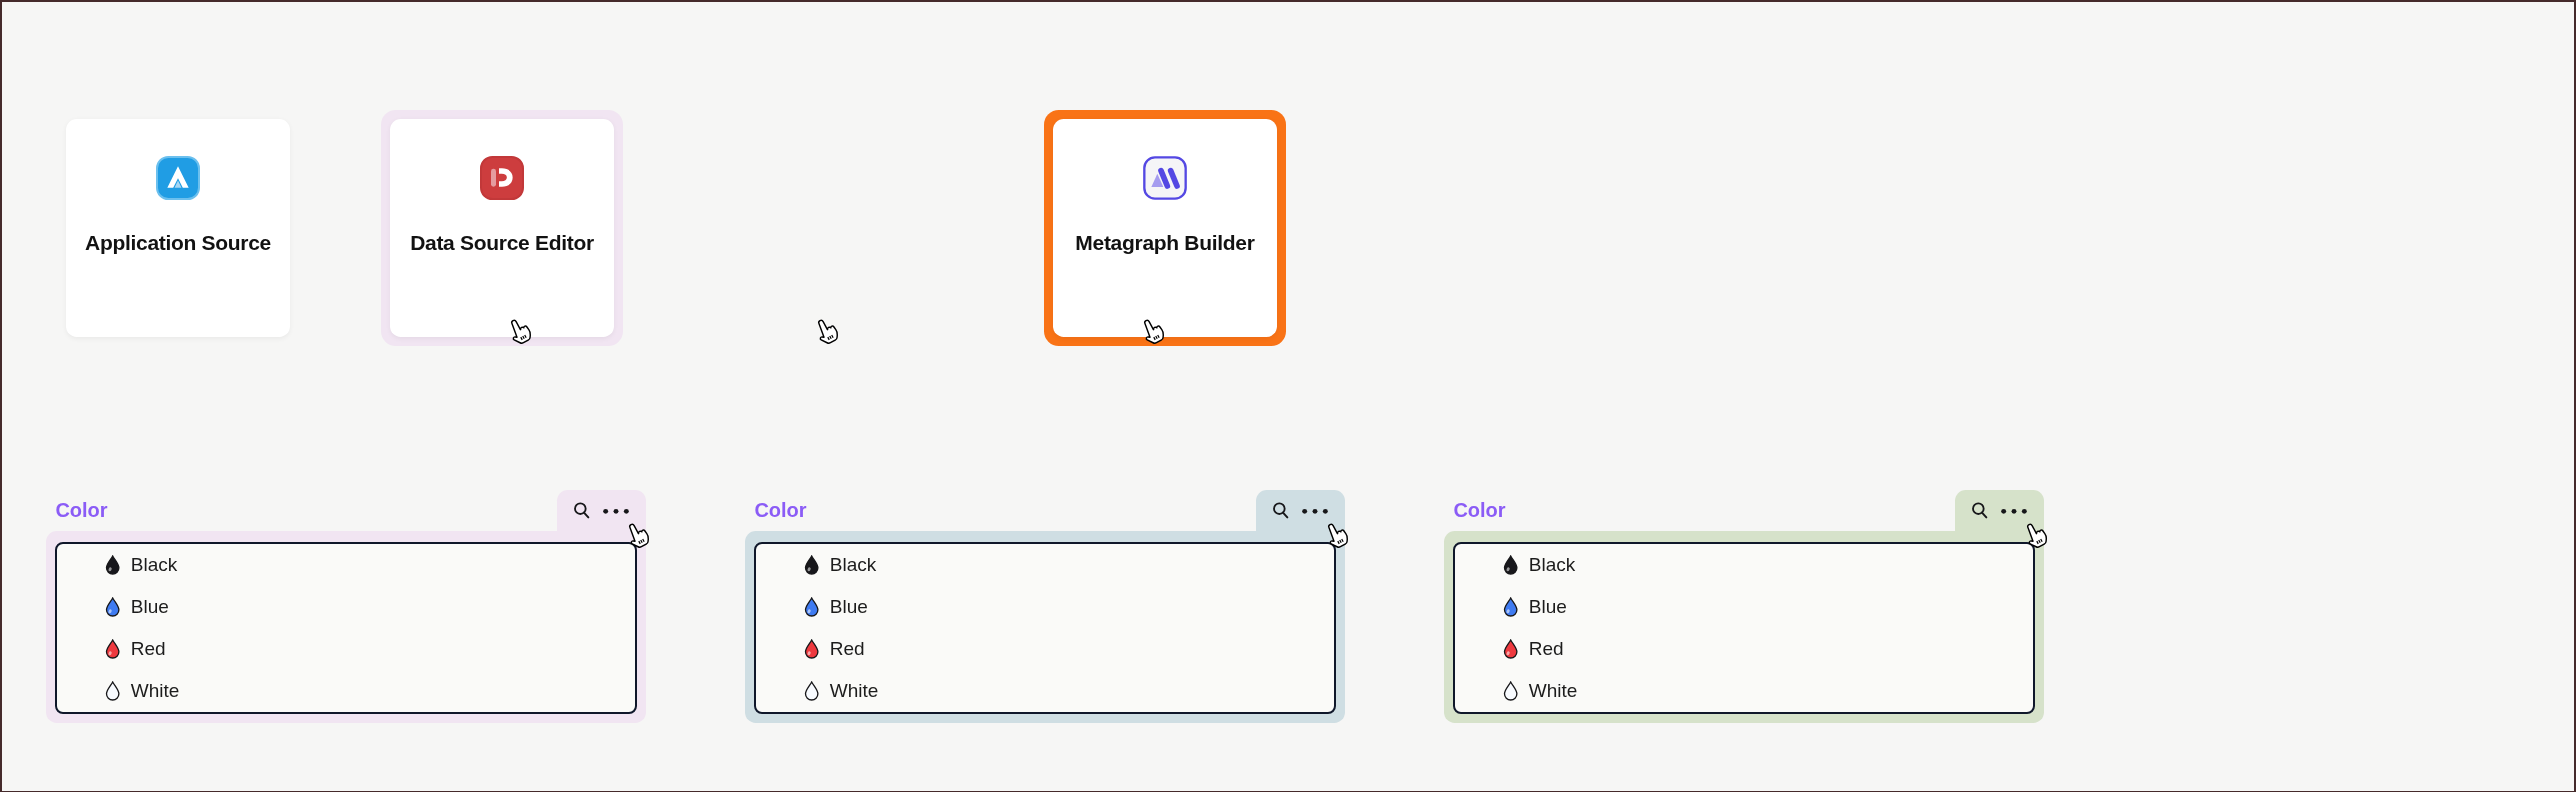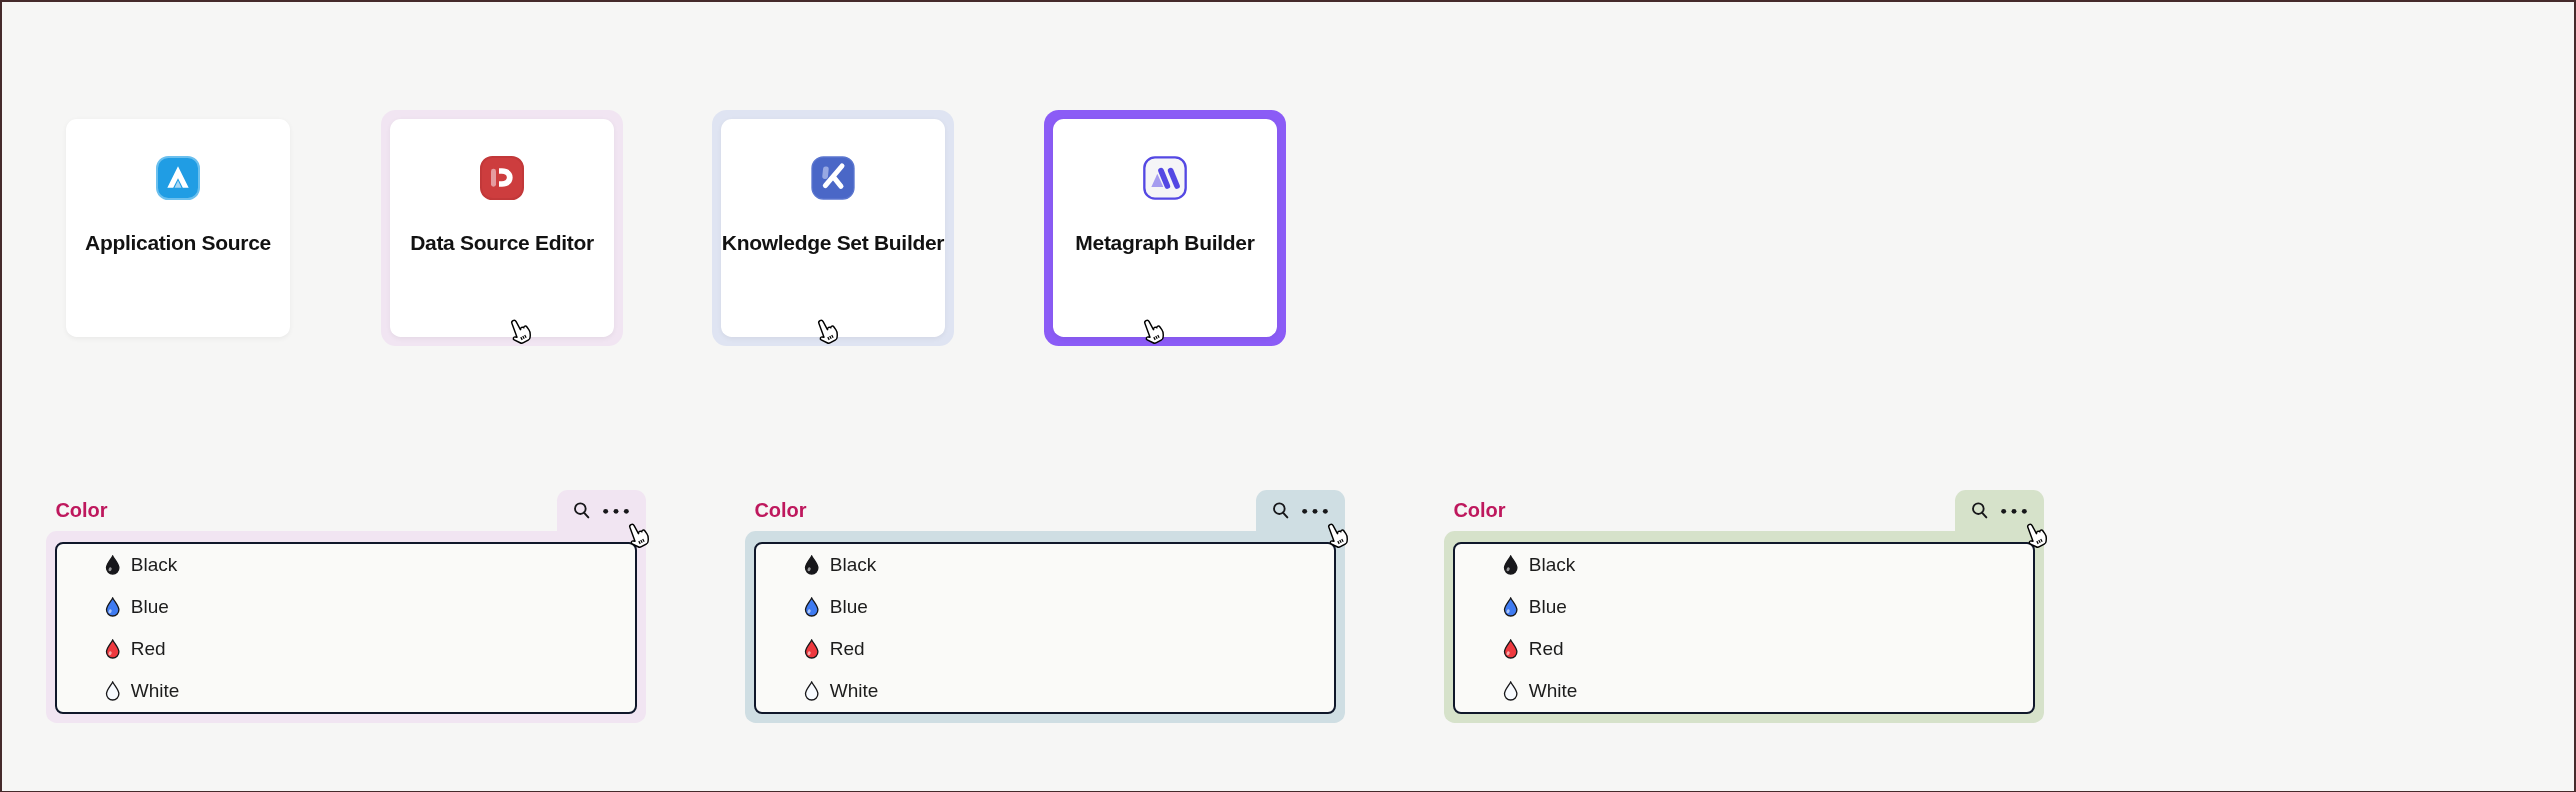--- a/index.html
+++ b/index.html
@@ -17,21 +17,21 @@
     padding-top:37px;box-shadow:0 1.3px 5.4px rgba(0,0,0,.05);cursor:pointer;
   }
   .card-icon{width:44px;height:44px;margin-bottom:31px;}
   .card-title{
     font-size:21px;font-weight:bold;color:#121212;letter-spacing:-0.3px;
     text-align:center;white-space:nowrap;
   }
   
   .panel{position:absolute;top:488px;width:600px;height:233px;}
   .panel-title{
-    position:absolute;left:9.4px;top:9.4px;font-size:20px;font-weight:bold;color:#be185d;
+    position:absolute;left:9.4px;top:9.4px;font-size:20px;font-weight:bold;color:#8b5cf6;
   }
   .panel-tab{
     position:absolute;right:0;top:0;width:89px;height:56px;
     border-radius:10.7px 10.7px 0 0;display:flex;align-items:center;gap:10.7px;
     padding:0 0 13.4px 14.8px;
   }
   .tab-btn{display:flex;align-items:center;justify-content:center;cursor:pointer;background:none;border:none;padding:0;}
   .panel-body{position:absolute;left:0;right:0;top:41px;bottom:0;border-radius:10.7px;}
   .panel-listbox{
     position:absolute;left:9.4px;right:9.4px;top:11.4px;bottom:8.7px;
@@ -66,33 +66,22 @@
     <div class="card">
       <svg class="card-icon" viewBox="0 0 66 66">
         <rect x="1.5" y="1.5" width="63" height="63" rx="17" stroke="#c23839" stroke-width="3" fill="#cd3d3e"></rect>
         <rect x="16.5" y="19" width="7.5" height="27" rx="3.7" fill="#e59c9f"></rect>
         <path d="M28.5 18.5 h4.5 c9.8 0 16 5.6 16 13.7 c0 8.1 -6.2 13.8 -16 13.8 h-4.5 v-8.3 h4.2 c4.6 0 7.6 -2.2 7.6 -5.5 c0 -3.3 -3 -5.4 -7.6 -5.4 h-4.2 Z" fill="#ffffff"></path>
       </svg>
       <div class="card-title">Data Source Editor</div>
     </div>
   </div>
 
-  <div class="card-halo" style="left: 710px; background-color: rgb(223, 228, 242);">
-    <div class="card">
-      <svg class="card-icon" viewBox="0 0 66 66">
-        <rect x="1.5" y="1.5" width="63" height="63" rx="17" stroke="#5b76cf" stroke-width="2" fill="#4a67c7"></rect>
-        <rect x="17.5" y="15.5" width="8.5" height="19" rx="4" fill="#97a8e3" transform="rotate(6 21 25)"></rect>
-        <path d="M46.5 15 L21.5 44.5" stroke="#ffffff" stroke-width="7.5" stroke-linecap="round" fill="none"></path>
-        <path d="M34.5 32.5 L45 45.5" stroke="#ffffff" stroke-width="7.5" stroke-linecap="round" fill="none"></path>
-      </svg>
-      <div class="card-title">Knowledge Set Builder</div>
-    </div>
-  </div>
-
-  <div class="card-halo" style="left: 1042px; background-color: #8b5cf6;">
+
+  <div class="card-halo" style="left: 1042px; background-color: #f97316;">
     <div class="card">
       <svg class="card-icon" viewBox="0 0 66 66">
         <rect x="2" y="2" width="62" height="62" rx="16" fill="#f5f5f7" stroke="#5448e3" stroke-width="3.5"></rect>
         <path d="M21.5 26.5 L30.5 46.5 H12.5 Z" fill="#a59cef"></path>
         <path d="M27 22 L36.5 45" stroke-width="8.5" stroke-linecap="round" fill="none" stroke="#5448e3"></path>
         <path d="M41.5 22 L51 45" stroke-width="8.5" stroke-linecap="round" fill="none" stroke="#5448e3"></path>
       </svg>
       <div class="card-title">Metagraph Builder</div>
     </div>
   </div>

